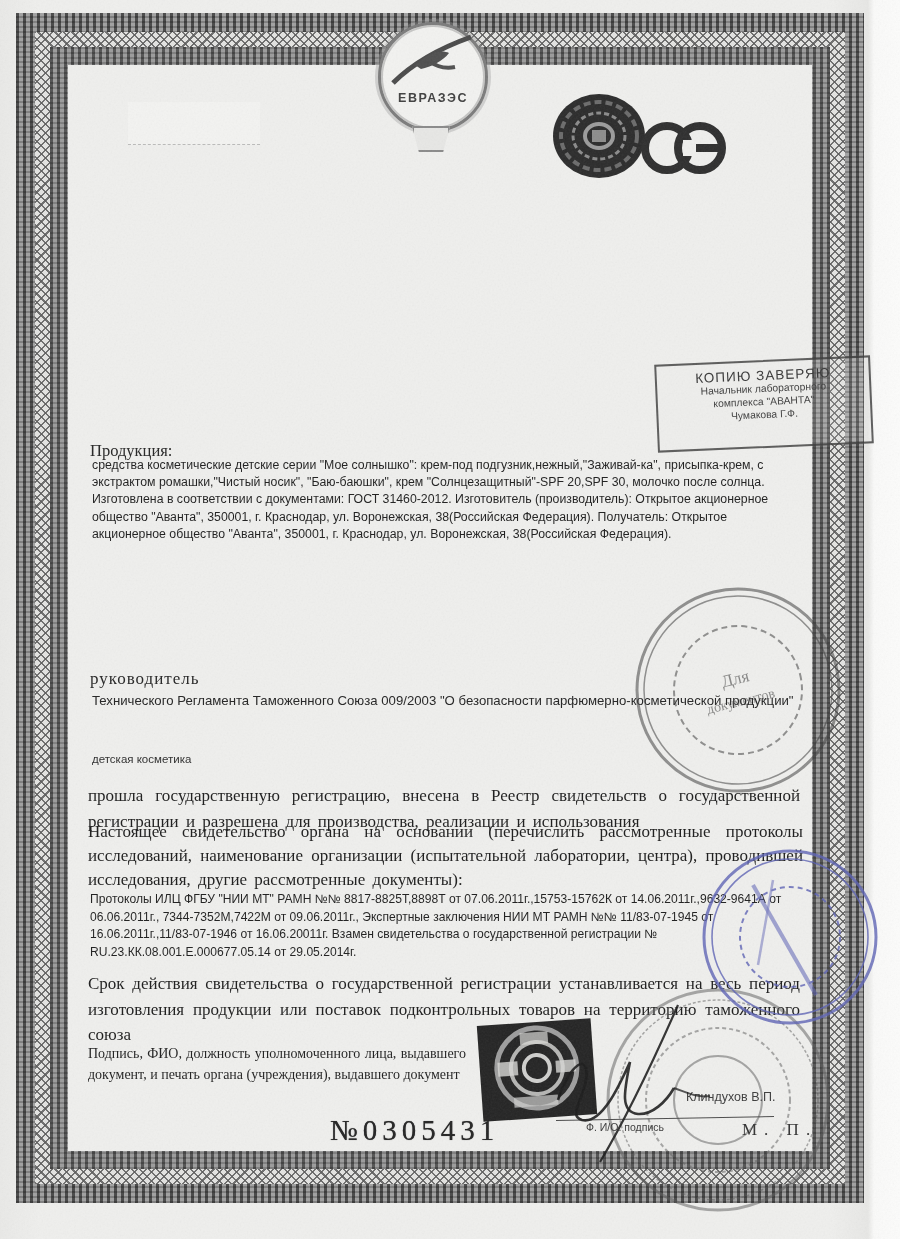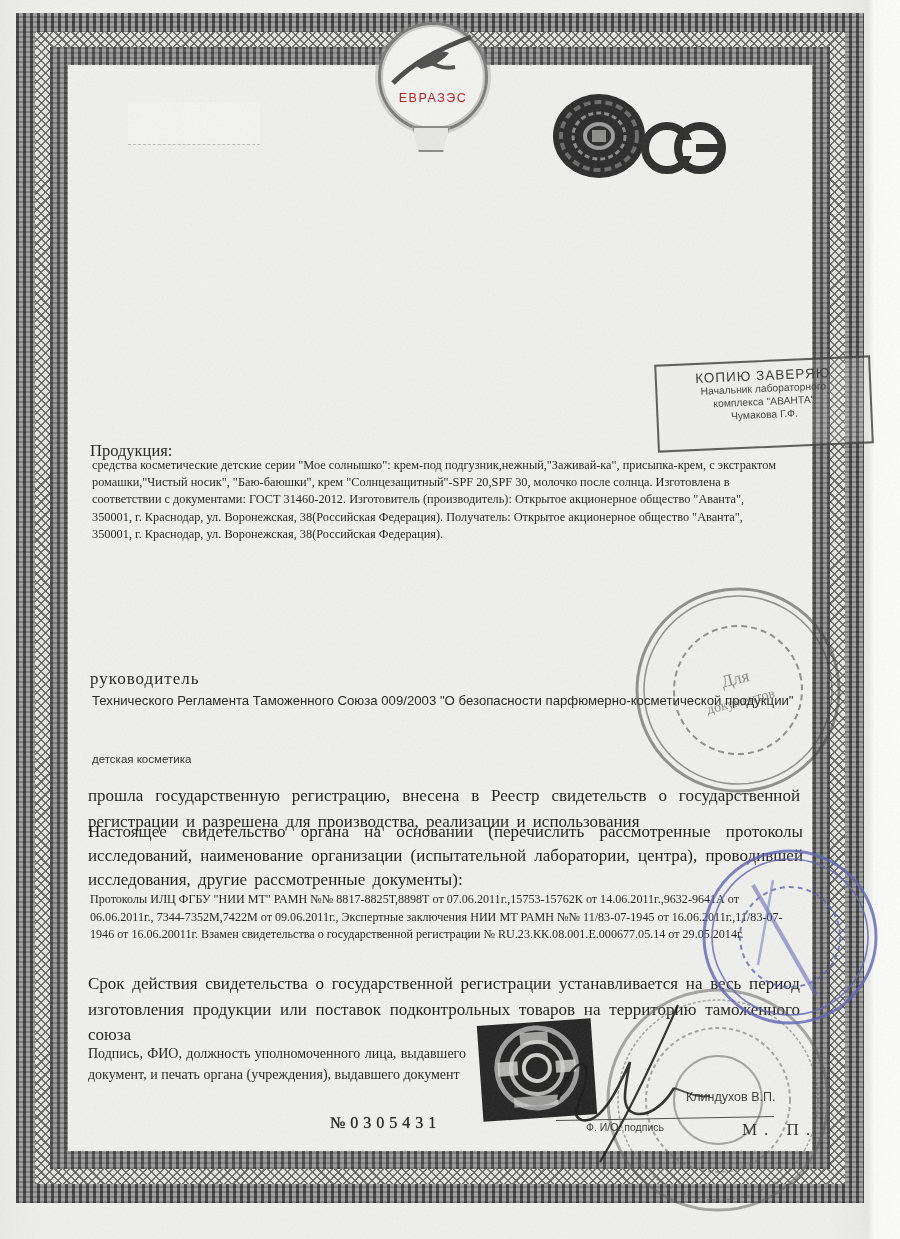--- a/index.html
+++ b/index.html
@@ -25,41 +25,41 @@
   
   .center-line{left:60px;width:760px;text-align:center;}
   .union{font-weight:bold;font-size:19px;letter-spacing:.5px;color:#1f1f1f;text-shadow:0 0 .6px #333;}
   .authority{font-family:"Liberation Sans",sans-serif;font-size:13.5px;color:#333;}
   .tinycap{font-family:"Liberation Sans",sans-serif;font-size:7.4px;color:#3c3c3c;white-space:nowrap;}
 
   .cert-title{font-weight:bold;font-size:30px;letter-spacing:5px;color:#2a2a2a;text-shadow:0 0 1.2px #555;}
   .cert-sub{font-weight:bold;font-size:21px;word-spacing:5px;letter-spacing:1px;color:#222;}
 
   .serif15{font-size:16px;}
-  .bodysans{font-family:Liberation Serif, serif;font-size:12.3px;line-height:1.4;color:#1e1e1e;}
+  .bodysans{font-family:Liberation Sans, sans-serif;font-size:12.3px;line-height:1.4;color:#1e1e1e;}
   .bodyserif{font-size:17px;line-height:1.5;text-align:justify;color:#1c1c1c;word-spacing:3px;}
 
   
   .copystamp{left:656px;top:360px;width:212px;height:84px;border:2.5px solid rgba(55,55,55,.8);
              transform:rotate(-2.5deg);text-align:center;color:#3a3a3a;z-index:5;background:rgba(238,238,236,.15);}
   .copystamp .l1{font-family:"Liberation Sans",sans-serif;font-size:13.5px;letter-spacing:1px;margin-top:6px;color:#383838;}
   .copystamp .sm{font-family:"Liberation Sans",sans-serif;font-size:10.3px;line-height:1.25;color:#404040;}
 
   
   .wm{color:#9c9c9c;z-index:1;}
   .wm-brand{left:150px;top:640px;font-family:"Liberation Sans",sans-serif;font-weight:bold;
             font-size:100px;letter-spacing:1px;color:#8f8f8f;opacity:.6;z-index:1;}
   .wm-tag{left:60px;top:758px;width:760px;text-align:center;font-family:"Liberation Sans",sans-serif;
           font-size:34px;color:#949494;opacity:.7;letter-spacing:1px;z-index:1;}
 
   .field-caption2{left:92px;top:657px;width:716px;font-family:"Liberation Sans",sans-serif;
                   font-size:7.2px;color:#3c3c3c;white-space:nowrap;overflow:hidden;}
 
   .sig-caption{font-size:14px;line-height:1.5;color:#1f1f1f;}
-  .serial{font-size:16px;letter-spacing:5px;color:#242424;text-shadow:0 0 .8px #444;}
+  .serial{font-size:29px;letter-spacing:5px;color:#242424;text-shadow:0 0 .8px #444;}
   .mp{font-size:17px;letter-spacing:7px;color:#333;}
 
   .z4{z-index:4;} .z5{z-index:5;} .z6{z-index:6;}
   .noise{position:absolute;left:0;top:0;z-index:9;pointer-events:none;opacity:.08;}
   .whiteout{left:128px;top:102px;width:132px;height:42px;background:#f3f3f1;border-bottom:1px dashed rgba(120,120,120,.45);z-index:4;}
 </style>
 </head>
 <body>
 
 <div class="page">
@@ -86,21 +86,21 @@
   <div class="abs whiteout"></div>
 
   <div class="abs z4" style="left:378px;top:22px;width:104px;height:104px;border-radius:50%;border:3px solid #7b7b7b;
               box-shadow:0 0 0 3px rgba(150,150,150,.35), inset 0 0 0 2px rgba(130,130,130,.4);
               background:#f2f2f0;text-align:center;">
     <svg width="96" height="60" viewBox="0 0 96 60" style="margin-top:6px;">
       <path d="M8 52 C30 30 58 16 86 6" fill="none" stroke="#4a4a4a" stroke-width="5"></path>
       <path d="M30 34 C42 22 56 18 64 22 C58 30 46 36 36 38 Z" fill="#4f4f4f"></path>
       <path d="M44 30 C52 36 60 38 70 36" fill="none" stroke="#4f4f4f" stroke-width="4"></path>
     </svg>
-    <div style="font-family:'Liberation Sans',sans-serif;font-weight:normal;font-size:12.5px;letter-spacing:1.5px;color:#b91c1c;margin-top:-4px;">ЕВРАЗЭС</div>
+    <div style="font-family:'Liberation Sans',sans-serif;font-weight:bold;font-size:12.5px;letter-spacing:1.5px;color:#404040;margin-top:-4px;">ЕВРАЗЭС</div>
   </div>
   <div class="abs z4" style="left:412px;top:126px;width:34px;height:22px;border:2px solid #8a8a8a;background:#e7e7e5;
               clip-path:polygon(0 0,100% 0,82% 100%,18% 100%);"></div>
 
   <svg class="abs z4" style="left:550px;top:92px;" width="98" height="88" viewBox="0 0 98 88">
     <ellipse cx="49" cy="44" rx="46" ry="42" fill="#2b2b2b"></ellipse>
     <ellipse cx="49" cy="44" rx="38" ry="34" fill="none" stroke="#6b6b6b" stroke-width="4" stroke-dasharray="7 4"></ellipse>
     <ellipse cx="49" cy="44" rx="26" ry="23" fill="none" stroke="#8a8a8a" stroke-width="3" stroke-dasharray="5 3"></ellipse>
     <ellipse cx="49" cy="44" rx="14" ry="12" fill="none" stroke="#9b9b9b" stroke-width="4"></ellipse>
     <rect x="42" y="38" width="14" height="12" fill="#cfcfcd" opacity=".6"></rect>

